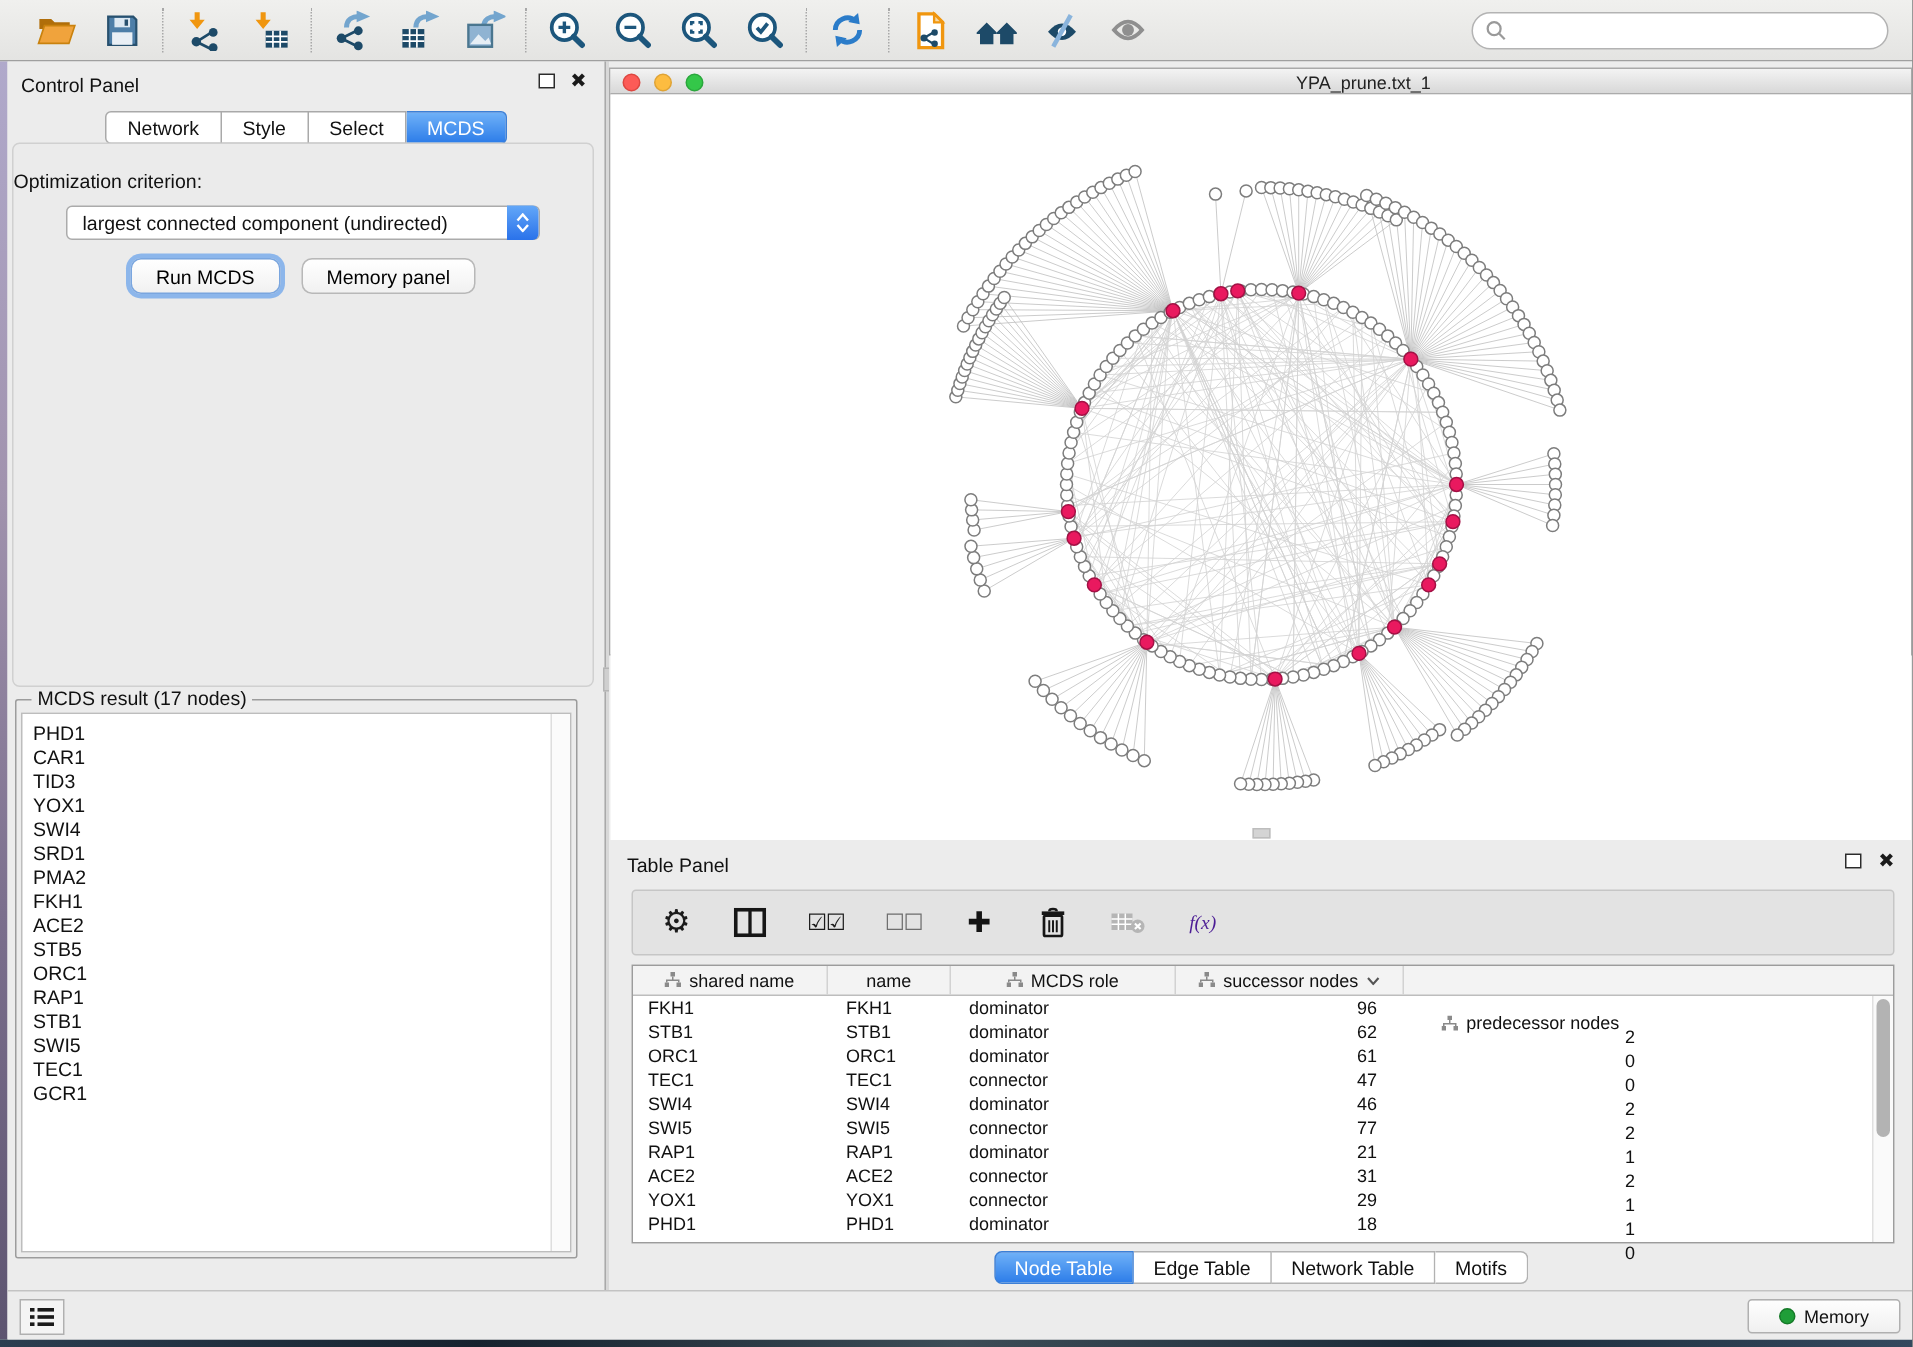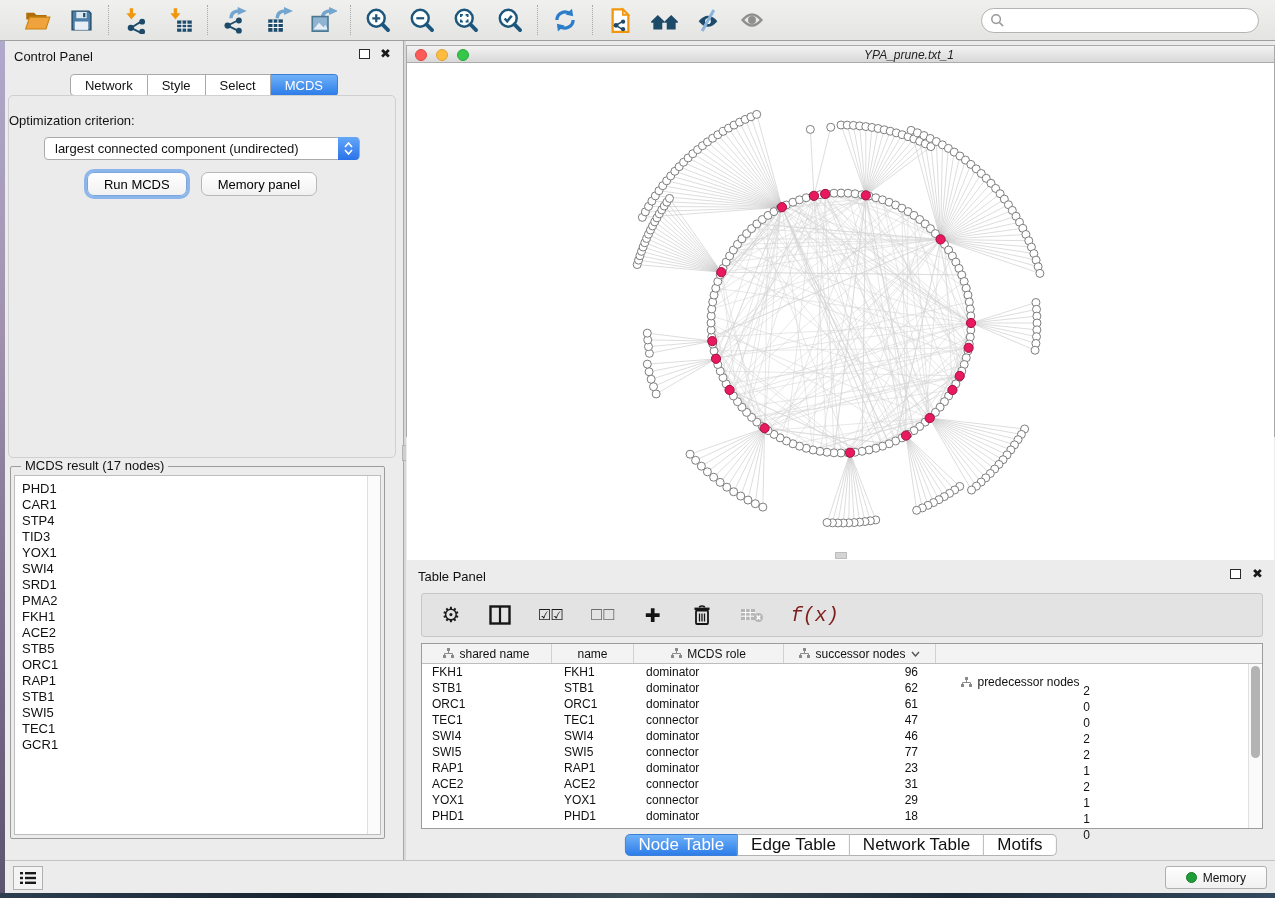--- a/index.html
+++ b/index.html
@@ -66,21 +66,21 @@
 
   
   .vsplit{position:absolute;left:403px;top:41px;width:3px;height:819px;background:#d8d8d8;
           border-left:1px solid #a9a9a9;}
   .vsplit .grip{position:absolute;left:-2px;top:404px;width:6px;height:16px;background:#cfcfcf;
           border:1px solid #b5b5b5;}
 
   
   .rightcol{position:absolute;left:406px;top:41px;width:869px;height:819px;background:#ececec;}
 
-  .netframe{position:absolute;left:0;top:4px;width:869px;height:392px;border:1px solid #a9a9a9;font-style:italic;}
+  .netframe{position:absolute;left:0;top:4px;width:869px;height:392px;border:1px solid #a9a9a9;}
   .net-titlebar{position:relative;height:17px;background:linear-gradient(#f3f3f3,#d8d8d8);
                 border-bottom:1px solid #ababab;}
   .lights{position:absolute;left:8px;top:3px;display:flex;gap:9px;}
   .light{width:12px;height:12px;border-radius:50%;}
   .light.red{background:#fc5b57;border:1px solid #dd4741;}
   .light.yellow{background:#fdbc40;border:1px solid #dfa335;}
   .light.green{background:#34c749;border:1px solid #2aa73c;}
   .net-title{position:absolute;left:502px;top:2px;transform:translateX(-50%);font-size:12px;color:#222;}
   .net-canvas{position:relative;width:100%;height:497px;background:#fff;}
   .net-canvas svg{position:absolute;left:0;top:0;}
@@ -93,22 +93,22 @@
   .tpanel-title{position:absolute;left:12px;top:6px;font-size:13px;}
   .tpanel-icons{position:absolute;right:12px;top:6px;display:flex;gap:11px;align-items:center;}
 
   .ttoolbar{position:absolute;left:15px;top:30px;width:842px;height:44px;background:#e3e3e3;
             border:1px solid #c6c6c6;border-radius:3px;display:flex;align-items:center;
             gap:27px;padding-left:18px;}
   .tt-ic{display:flex;align-items:center;justify-content:center;cursor:pointer;min-width:22px;height:24px;}
   .gear-glyph{font-size:21px;line-height:22px;color:#1b1b1b;}
   .check-glyph{font-size:15px;letter-spacing:-1px;color:#1b1b1b;}
   .plus-glyph{font-size:19px;font-weight:bold;color:#141414;}
-  .fx-glyph{font-family:Liberation Mono, monospace;font-style:italic;
-            font-size:20px;color:#7f1d1d;}
+  .fx-glyph{font-family:Liberation Serif, serif;font-style:italic;
+            font-size:13px;color:#4c1d95;}
 
   .ttable{position:absolute;left:15px;top:80px;width:842px;height:186px;border:1px solid #9c9c9c;
           background:#fff;display:flex;flex-direction:column;}
   .thead{display:flex;height:20px;background:#f3f3f3;border-bottom:1px solid #bdbdbd;flex:none;}
   .hcell{display:flex;align-items:center;justify-content:center;gap:5px;font-size:12px;
          border-right:1px solid #d2d2d2;cursor:pointer;position:relative;}
   .tbodywrap{display:flex;flex:1;}
   .tbody{flex:1;}
   .trow{display:flex;height:16px;align-items:center;}
   .tcell{font-size:12px;white-space:nowrap;overflow:hidden;}
@@ -117,21 +117,21 @@
   .c2{width:150px;padding-left:12px;}
   .c3{width:152px;text-align:right;padding-right:18px;}
   .c4{width:170px;text-align:right;padding-right:16px;margin-top:38px;}
   .c5{flex:1;}
   .hcell.c0,.hcell.c1,.hcell.c2,.hcell.c3,.hcell.c4{padding:0;text-align:center;}
   .tscroll{width:14px;border-left:1px solid #e0e0e0;background:#fafafa;position:relative;}
   .tthumb{position:absolute;left:2px;top:2px;width:9px;height:92px;border-radius:5px;background:#b3b3b3;}
 
   .ftabs{position:absolute;left:50%;transform:translateX(-50%);top:271px;display:flex;}
   .ftab{height:22px;padding:0 13px;background:#fff;border:1px solid #b2b2b2;border-left:none;
-        font-size:17px;display:flex;align-items:center;cursor:pointer;}
+        font-size:13px;display:flex;align-items:center;cursor:pointer;}
   .ftab:first-child{border-left:1px solid #b2b2b2;border-radius:5px 0 0 5px;}
   .ftab:last-child{border-radius:0 5px 5px 0;}
   .ftab.sel{background:linear-gradient(#6fb1f8,#2d7de9);color:#fff;border-color:#3c7fd6;}
 
   
   .statusbar{position:absolute;left:5px;top:860px;width:1270px;height:33px;background:#ececec;
              border-top:1px solid #c3c3c3;}
   .listbtn{position:absolute;left:8px;top:5px;width:30px;height:24px;background:#f4f4f4;
            border:1px solid #b0b0b0;display:flex;align-items:center;justify-content:center;cursor:pointer;}
   .membtn{position:absolute;right:8px;top:5px;height:23px;background:linear-gradient(#fefefe,#f0f0f0);
@@ -338,21 +338,20 @@
         <button class="pbtn">Memory panel</button>
       </div>
     </div>
 
     <div class="fieldset">
       <span class="legend">MCDS result (17 nodes)</span>
       <div class="mcds-list">
         <div class="mcds-items">
             <div class="mcds-item">PHD1</div>
             <div class="mcds-item">CAR1</div>
-            <div class="mcds-item">STP4</div>
             <div class="mcds-item">TID3</div>
             <div class="mcds-item">YOX1</div>
             <div class="mcds-item">SWI4</div>
             <div class="mcds-item">SRD1</div>
             <div class="mcds-item">PMA2</div>
             <div class="mcds-item">FKH1</div>
             <div class="mcds-item">ACE2</div>
             <div class="mcds-item">STB5</div>
             <div class="mcds-item">ORC1</div>
             <div class="mcds-item">RAP1</div>
@@ -1213,21 +1212,21 @@
                 <div class="tcell c1">SWI5</div>
                 <div class="tcell c2">connector</div>
                 <div class="tcell c3">77</div>
                 <div class="tcell c4">1</div>
                 <div class="tcell c5"></div>
               </div>
               <div class="trow">
                 <div class="tcell c0">RAP1</div>
                 <div class="tcell c1">RAP1</div>
                 <div class="tcell c2">dominator</div>
-                <div class="tcell c3">23</div>
+                <div class="tcell c3">21</div>
                 <div class="tcell c4">2</div>
                 <div class="tcell c5"></div>
               </div>
               <div class="trow">
                 <div class="tcell c0">ACE2</div>
                 <div class="tcell c1">ACE2</div>
                 <div class="tcell c2">connector</div>
                 <div class="tcell c3">31</div>
                 <div class="tcell c4">1</div>
                 <div class="tcell c5"></div>

